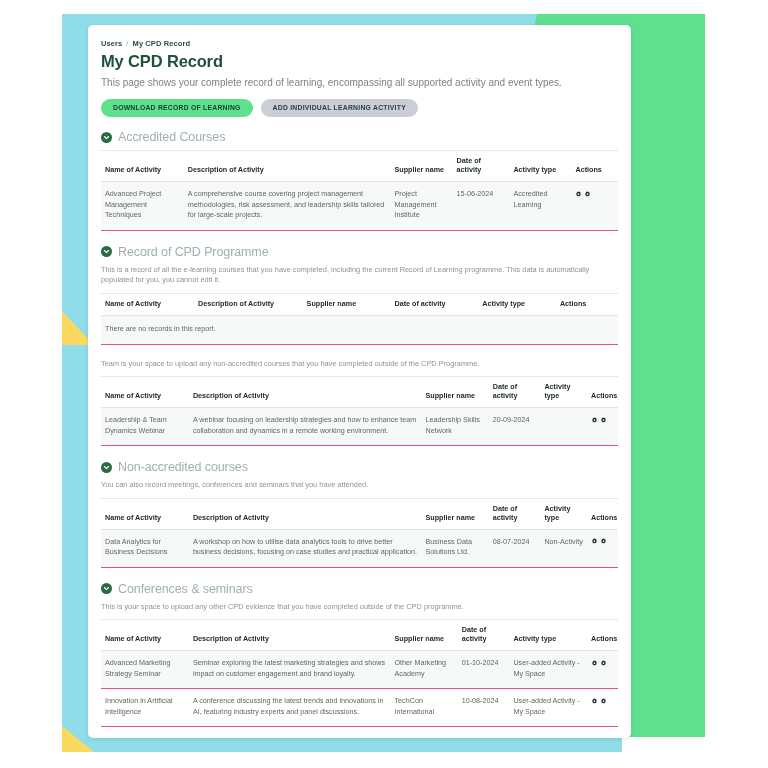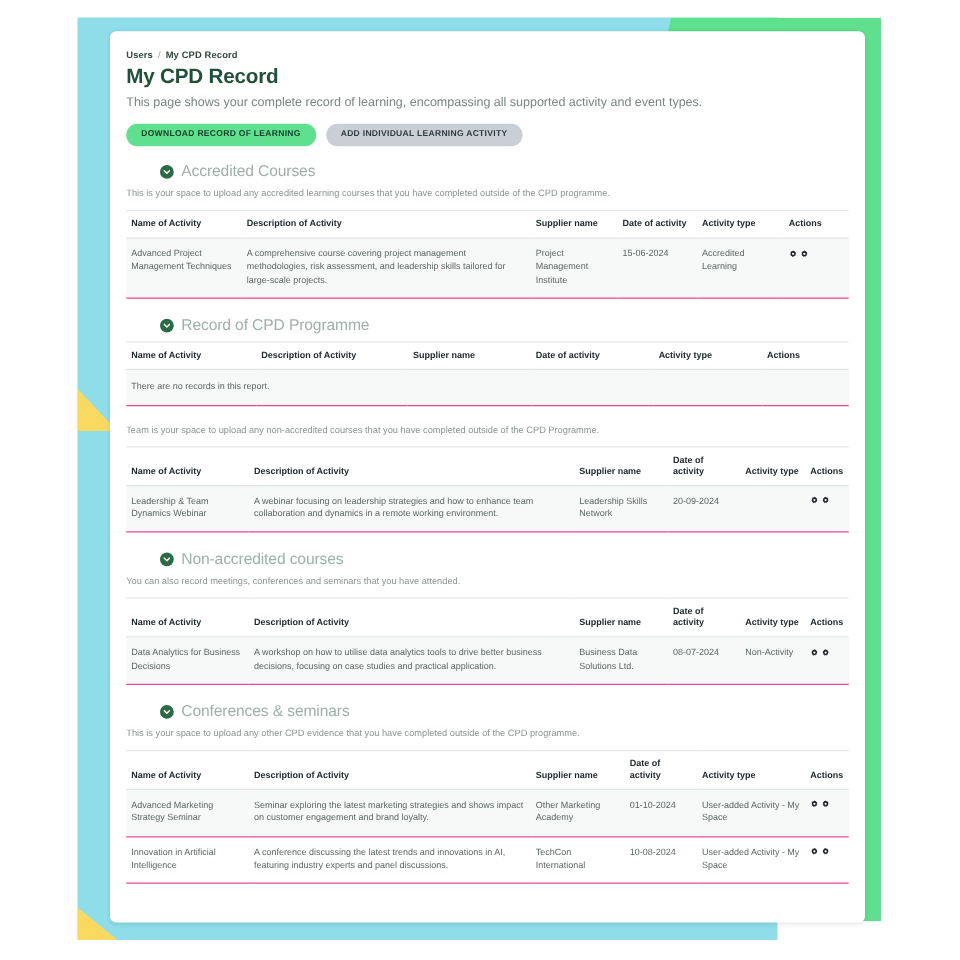--- a/index.html
+++ b/index.html
@@ -57,21 +57,21 @@
     height: 26px;
     background: #fad961;
     clip-path: polygon(0 0, 100% 100%, 0 100%);
   }
 
   
   .card {
     position: absolute;
     left: 88px;
     top: 25px;
-    width: 604px;
+    width: 543px;
     height: 713px;
     background: #ffffff;
     border-radius: 5px;
     box-shadow: 0 1px 4px rgba(0,0,0,0.10);
     overflow: hidden;
     box-sizing: border-box;
     padding: 14px 13px 0 13px;
   }
 
   
@@ -125,21 +125,20 @@
   .btn-secondary { background: #c9cfd4; color: #2f3b42; }
 
   
   .section { margin-bottom: 14px; }
 
   .section-head {
     display: flex;
     align-items: center;
     gap: 6px;
     margin-bottom: 6px;
-    margin-left: 27px;
   }
   .chev-circle {
     width: 11px; height: 11px;
     border-radius: 50%;
     background: #2a6b44;
     display: inline-flex;
     align-items: center;
     justify-content: center;
     flex: none;
   }
@@ -228,21 +227,20 @@
     <div id="sections-host">
         <div class="section">
           <div class="section-head">
             <span class="chev-circle">
               <svg width="7" height="7" viewBox="0 0 12 12">
                 <path d="M2.5 4.3 L6 8 L9.5 4.3" stroke="#ffffff" stroke-width="2" fill="none" stroke-linecap="round" stroke-linejoin="round"></path>
               </svg>
             </span>
             <span class="section-title">Accredited Courses</span>
           </div>
-          <p class="section-desc">This is your space to upload any accredited learning courses that you have completed outside of the CPD programme.</p>
           <table class="cpd">
             <colgroup>
               <col style="width: 16%;">
               <col style="width: 40%;">
               <col style="width: 12%;">
               <col style="width: 11%;">
               <col style="width: 12%;">
               <col style="width: 9%;">
             </colgroup>
             <thead>
@@ -275,20 +273,21 @@
         </div>
         <div class="section">
           <div class="section-head">
             <span class="chev-circle">
               <svg width="7" height="7" viewBox="0 0 12 12">
                 <path d="M2.5 4.3 L6 8 L9.5 4.3" stroke="#ffffff" stroke-width="2" fill="none" stroke-linecap="round" stroke-linejoin="round"></path>
               </svg>
             </span>
             <span class="section-title">Record of CPD Programme</span>
           </div>
+          <p class="section-desc">This is a record of all the e-learning courses that you have completed, including the current Record of Learning programme. This data is automatically populated for you, you cannot edit it.</p>
           <table class="cpd">
             <colgroup>
               <col style="width: 18%;">
               <col style="width: 21%;">
               <col style="width: 17%;">
               <col style="width: 17%;">
               <col style="width: 15%;">
               <col style="width: 12%;">
             </colgroup>
             <thead>

